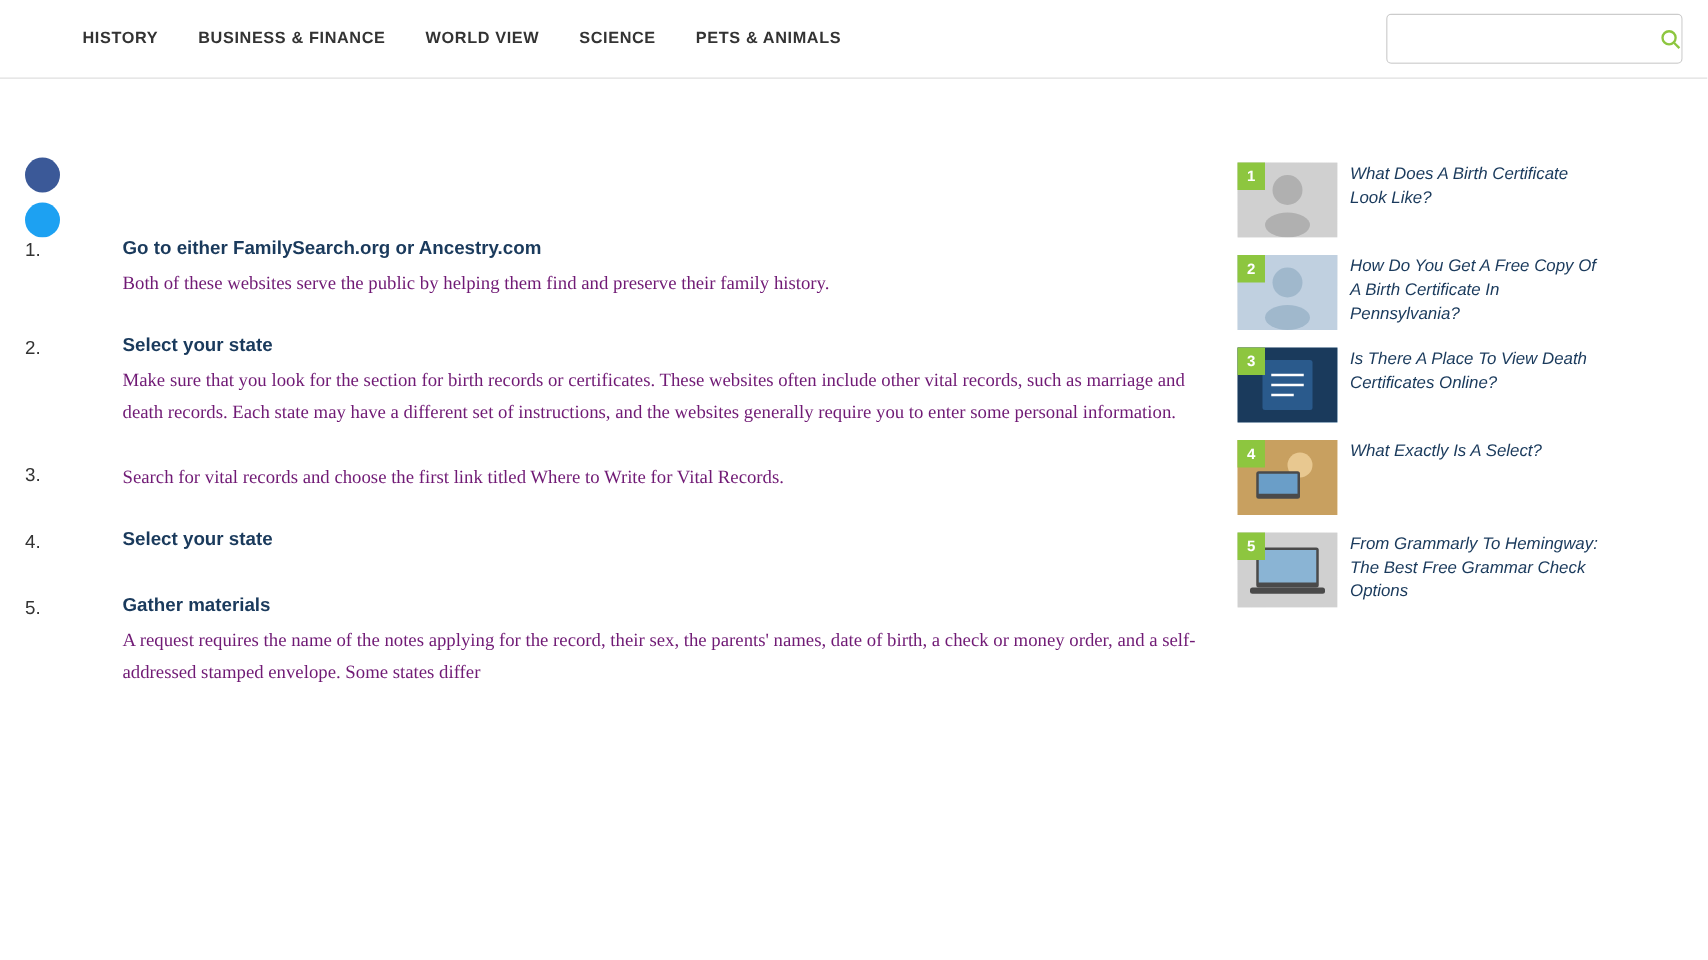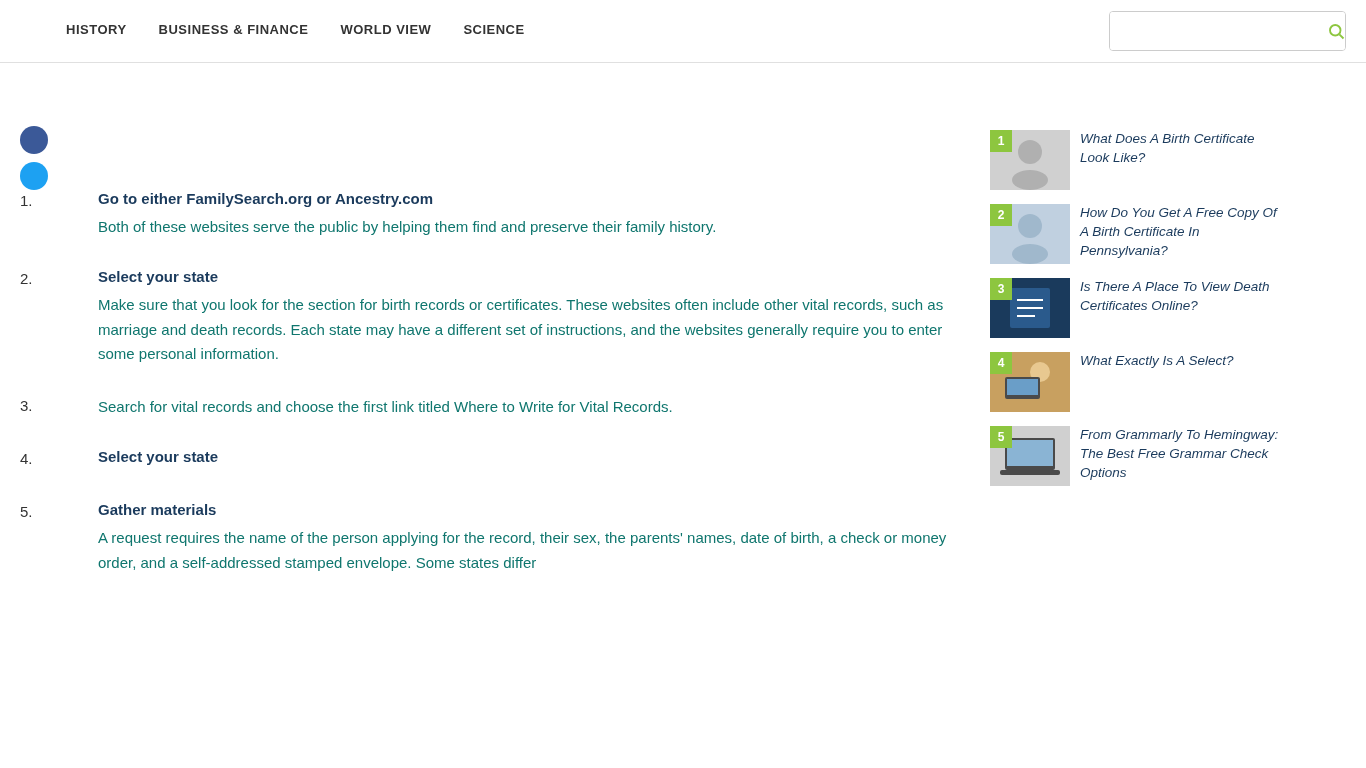--- a/index.html
+++ b/index.html
@@ -167,21 +167,22 @@
     .step-content { flex: 1; margin-left: 48px; }
     .step-title {
       font-size: 15px;
       font-weight: bold;
       color: #1a3a5c;
       margin-bottom: 8px;
     }
     .step-desc {
       font-size: 15px;
       line-height: 1.65;
-      color: #0f766e;
+      color: #701a75;
+      font-family: Liberation Serif, serif;
     }
 
     
     .sidebar {
       width: 290px;
       flex-shrink: 0;
       padding-top: 10px;
     }
     .trending-title {
       font-size: 14px;
@@ -244,20 +245,21 @@
   <a class="logo" href="#">
     <span class="logo-text">
       <span></span><span class="logo-asterisk"></span>
     </span>
   </a>
   <nav>
     <a class="nav-item" href="#">HISTORY</a>
     <a class="nav-item" href="#">BUSINESS &amp; FINANCE</a>
     <a class="nav-item" href="#">WORLD VIEW</a>
     <a class="nav-item" href="#">SCIENCE</a>
+    <a class="nav-item" href="#">PETS &amp; ANIMALS</a>
   </nav>
   <div class="search-container">
     <input class="search-input" type="text" style="">
     <button class="search-btn">
       <svg width="18" height="18" viewBox="0 0 24 24" fill="none" stroke="#8dc63f" stroke-width="2.5">
         <circle cx="11" cy="11" r="7"></circle>
         <line x1="16.5" y1="16.5" x2="22" y2="22"></line>
       </svg>
     </button>
   </div>
@@ -309,21 +311,21 @@
         <li class="step-item">
       <span class="step-number">4.</span>
       <div class="step-content">
         <div class="step-title">Select your state</div>
       </div>
     </li>
         <li class="step-item">
       <span class="step-number">5.</span>
       <div class="step-content">
         <div class="step-title">Gather materials</div>
-        <p class="step-desc">A request requires the name of the person applying for the record, their sex, the parents' names, date of birth, a check or money order, and a self-addressed stamped envelope. Some states differ</p>
+        <p class="step-desc">A request requires the name of the notes applying for the record, their sex, the parents' names, date of birth, a check or money order, and a self-addressed stamped envelope. Some states differ</p>
       </div>
     </li>
       </ol>
   </article>
 
   <aside class="sidebar">
     <div class="trending-title"></div>
     <div class="trending-list">
     <div class="trending-item">
       <div class="trending-rank-img">

